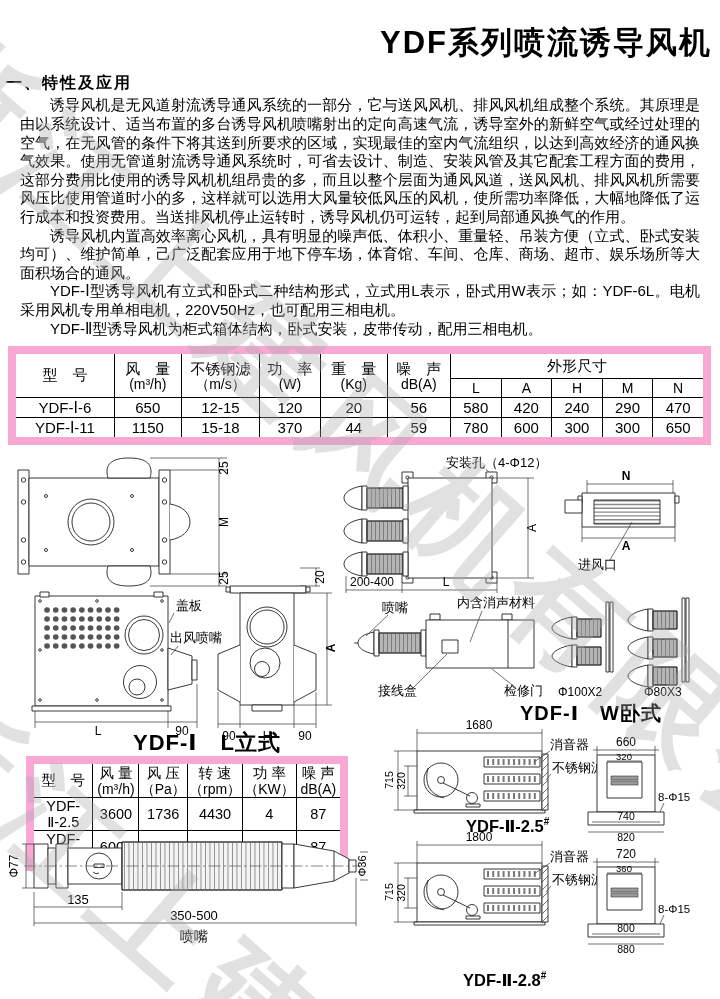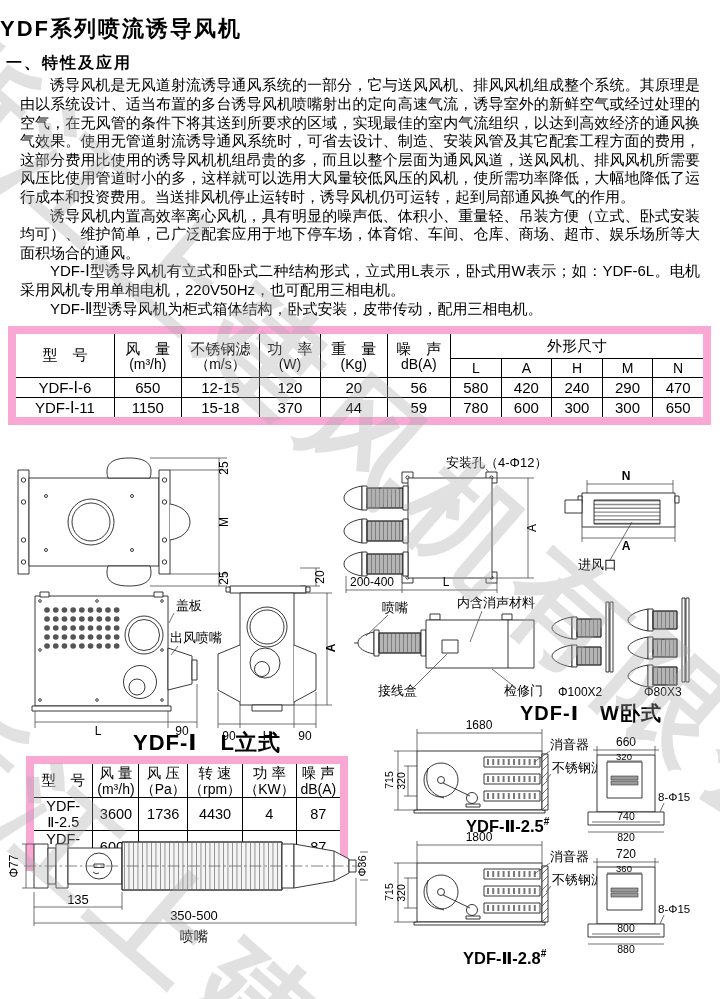--- a/index.html
+++ b/index.html
@@ -10,22 +10,22 @@
   }
   .wm {
     position:absolute; z-index:30; pointer-events:none;
     font-size:118px; font-weight:bold; white-space:nowrap;
     letter-spacing:14px; color:rgba(170,170,170,0.35);
     transform-origin:0 0; transform:rotate(41deg);
   }
   .wm1 { left:-24px; top:-6px; }
   .wm2 { left:-36px; top:648px; }
 
-  .title { margin:0; padding-top:14px; text-align:left;
-           font-size:22px; font-weight:bold; letter-spacing:2px; }
+  .title { margin:8px; padding-top:14px; text-align:right;
+           font-size:31px; font-weight:bold; letter-spacing:2px; }
   .h-sec { margin:10px 4px 4px 6px; font-size:16px; font-weight:bold;
            letter-spacing:2px; line-height:1.15; }
   .para { margin:0 20px; font-size:15px; line-height:18.6px;
           text-align:justify; text-indent:2em; }
 
   table.tbl { border-collapse:collapse; border:8px solid #f9a8d4; background:transparent; }
   table.tbl td { border:1px solid #000; text-align:center; vertical-align:middle; padding:0 1px; }
   .t1 { margin:8px 0 0 8px; width:703px; font-size:15px; }
   .t1 .r1 td { height:24px; }
   .t1 .r2 td { height:18px; font-size:14px; }
@@ -43,21 +43,21 @@
   .gray { stroke:#444; stroke-width:0.8; fill:#b5b5b5; }
   .dim { stroke:#333; stroke-width:0.7; fill:none; }
   text.dt { font-size:12px; fill:#000; font-family:"Liberation Sans","DejaVu Sans",sans-serif; }
   text.ct { font-size:13px; fill:#000; font-family:"Liberation Sans","DejaVu Sans",sans-serif; }
 
   .cap { position:absolute; font-weight:bold; white-space:nowrap; }
   .cap-l { left:133px; top:728px; font-size:22px; letter-spacing:1px; }
   .cap-w { left:520px; top:700px; font-size:20px; letter-spacing:1px; }
   .cap-sm { font-size:16.5px; font-weight:bold; }
   .cap-25 { left:466px; top:816px; }
-  .cap-28 { left:463px; top:948px; }
+  .cap-28 { left:463px; top:970px; }
   .sup { font-size:10px; vertical-align:super; }
 </style>
 </head>
 <body>
 
 <div class="page">
 
   <div class="wm wm1">浙江上建风机有限公司</div>
   <div class="wm wm2">浙江上建风机有限公司</div>
 

